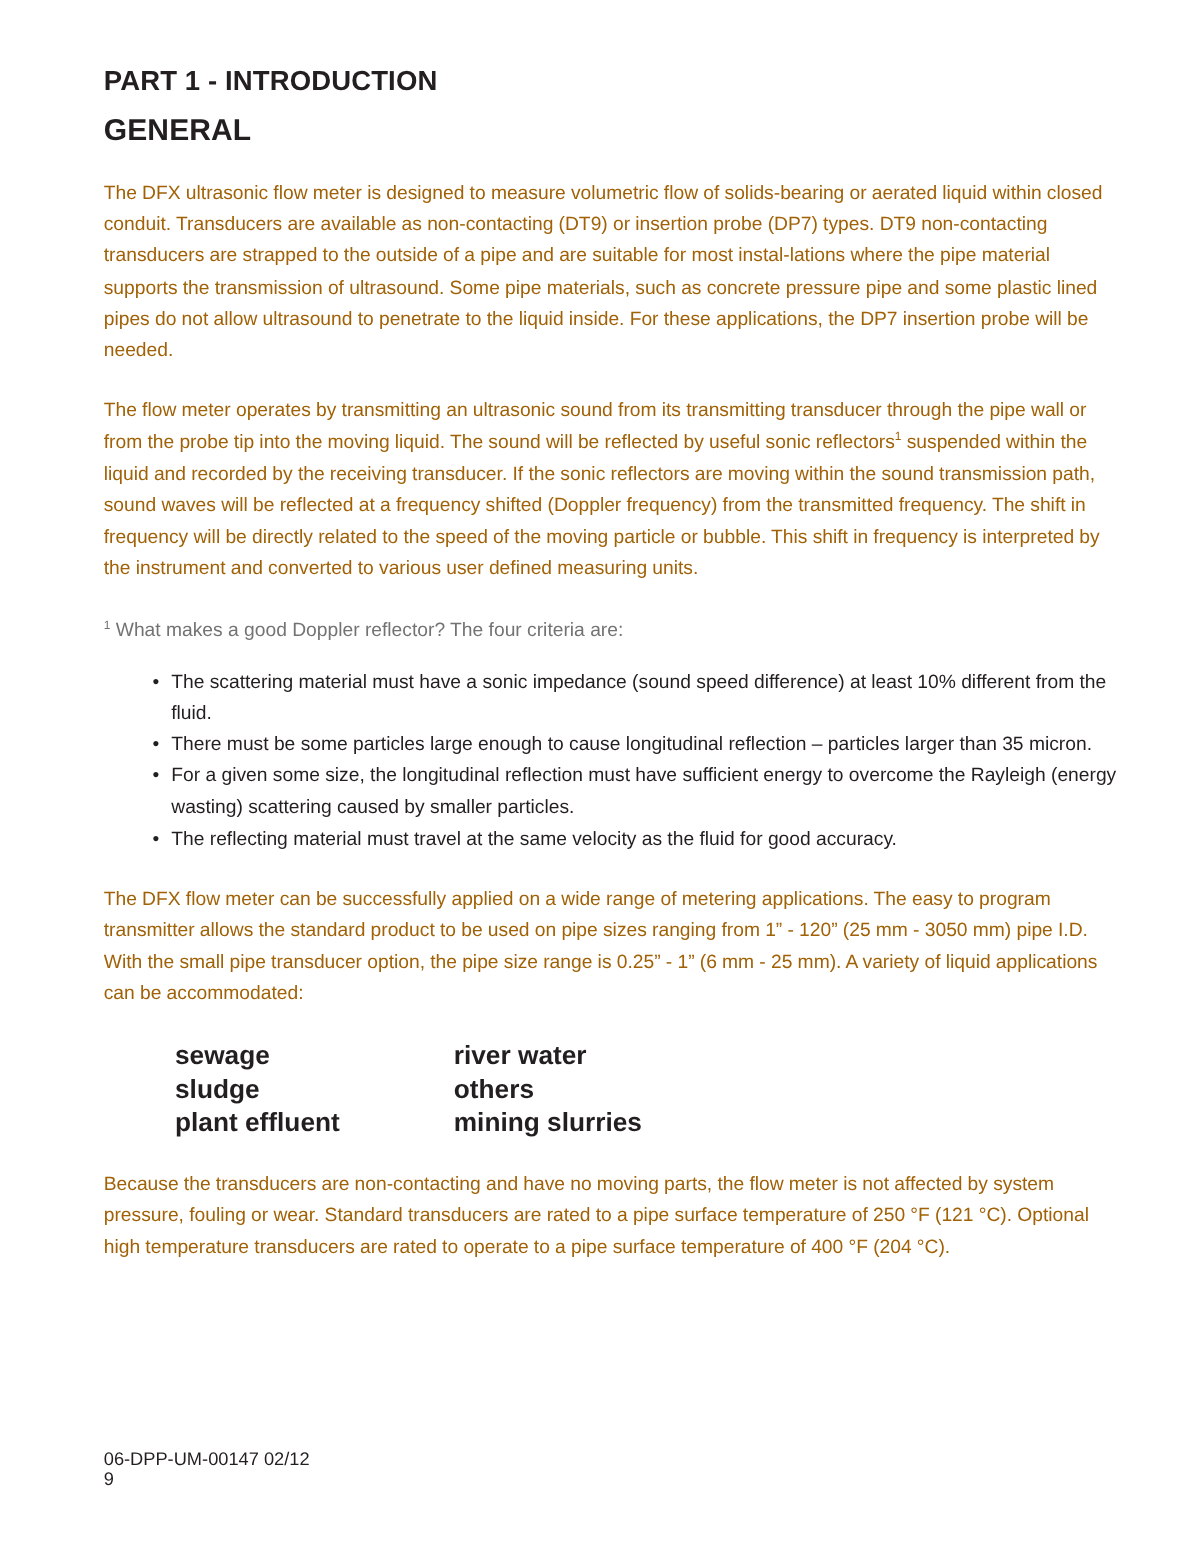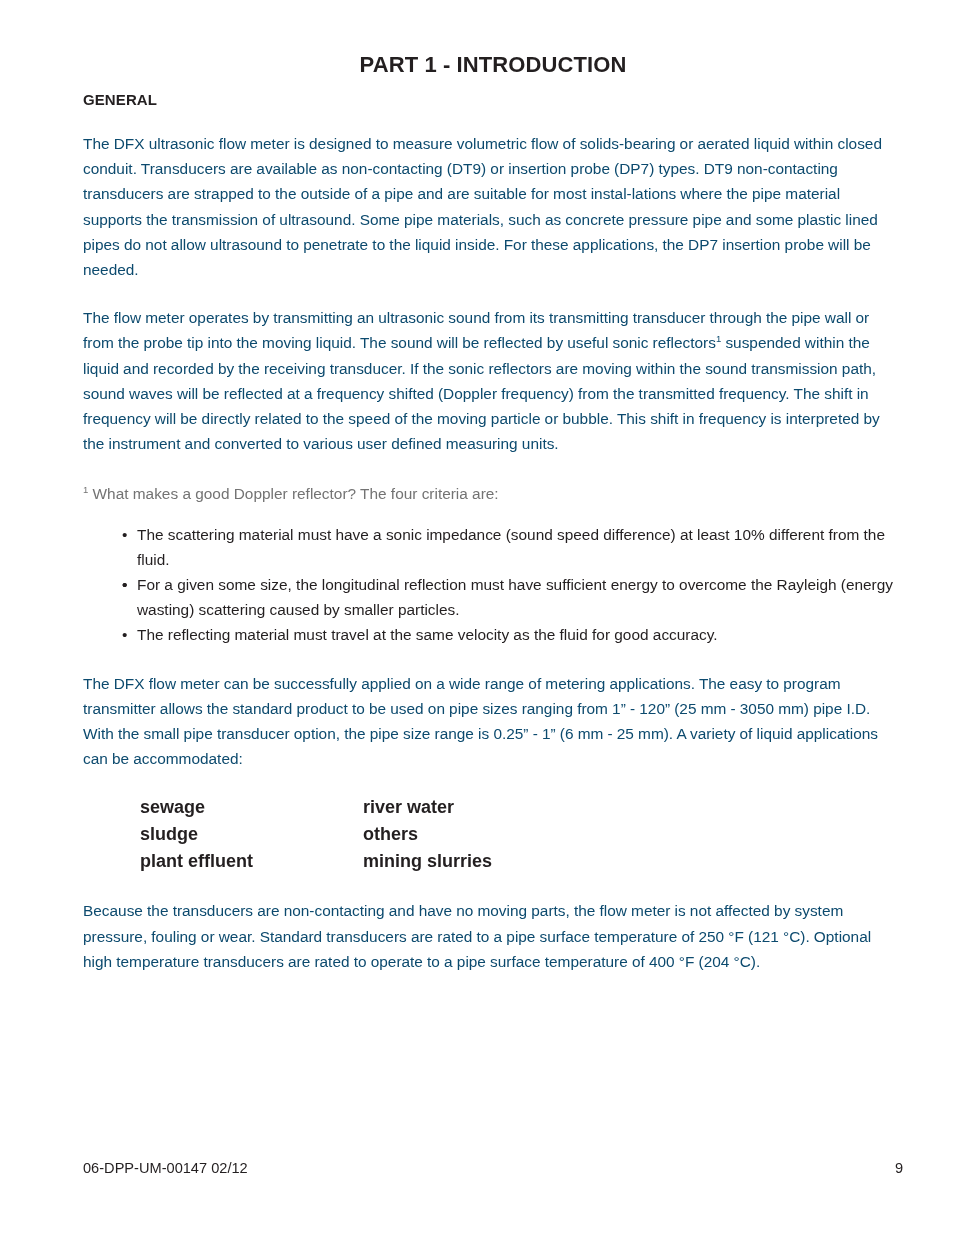--- a/index.html
+++ b/index.html
@@ -27,47 +27,46 @@
   .content {
     position: absolute;
     left: 83px;
     top: 0;
     width: 820px;
   }
 
   .doc-title {
     font-size: 22px;
     font-weight: bold;
-    text-align: center;
     letter-spacing: 0.1px;
     margin: 0;
     padding-top: 52px;
     color: #231f20;
   }
 
   .section-heading {
-    font-size: 15px;
+    font-size: 24px;
     font-weight: bold;
     margin: 0;
     padding-top: 13px;
     letter-spacing: 0.1px;
     color: #231f20;
   }
 
   .section-heading.spaced-above {
     padding-top: 33px;
   }
 
   p.body-text {
     font-size: 15.4px;
     line-height: 25.2px;
     margin: 0;
     padding-top: 23px;
     text-align: left;
-    color: #0c4a6e;
+    color: #a16207;
     word-spacing: -0.1px;
   }
 
   p.footnote {
     font-size: 15.4px;
     line-height: 25.2px;
     margin: 0;
     padding-top: 25px;
     color: #737373;
   }
@@ -100,21 +99,21 @@
     line-height: 25.2px;
   }
 
   .app-list {
     padding-top: 23px;
     padding-left: 57px;
   }
 
   .app-row {
     display: flex;
-    font-size: 18px;
+    font-size: 21px;
     line-height: 27px;
     font-weight: bold;
     color: #231f20;
   }
 
   .app-col-1 {
     width: 223px;
     flex: 0 0 223px;
   }
 
@@ -125,20 +124,21 @@
   .footer {
     position: absolute;
     left: 83px;
     top: 1160px;
     width: 820px;
     display: flex;
     justify-content: space-between;
     align-items: baseline;
     font-size: 14.6px;
     color: #231f20;
+    flex-direction: column;
   }
 
   .footer-right {
     text-align: right;
   }
 </style>
 </head>
 <body>
 
 <div class="page">
@@ -155,20 +155,21 @@
 
     <p class="footnote"><sup>1</sup><span> What makes a good Doppler reflector? The four criteria are:</span></p>
 
     <ul class="criteria">
       <li>
         <span class="bullet">•</span>
         <span>The scattering material must have a sonic impedance (sound speed difference) at least 10% different from the fluid.</span>
       </li>
       <li>
         <span class="bullet">•</span>
+        <span>There must be some particles large enough to cause longitudinal reflection – particles larger than 35 micron.</span>
       </li>
       <li>
         <span class="bullet">•</span>
         <span>For a given some size, the longitudinal reflection must have sufficient energy to overcome the Rayleigh (energy wasting) scattering caused by smaller particles.</span>
       </li>
       <li>
         <span class="bullet">•</span>
         <span>The reflecting material must travel at the same velocity as the fluid for good accuracy.</span>
       </li>
     </ul>

